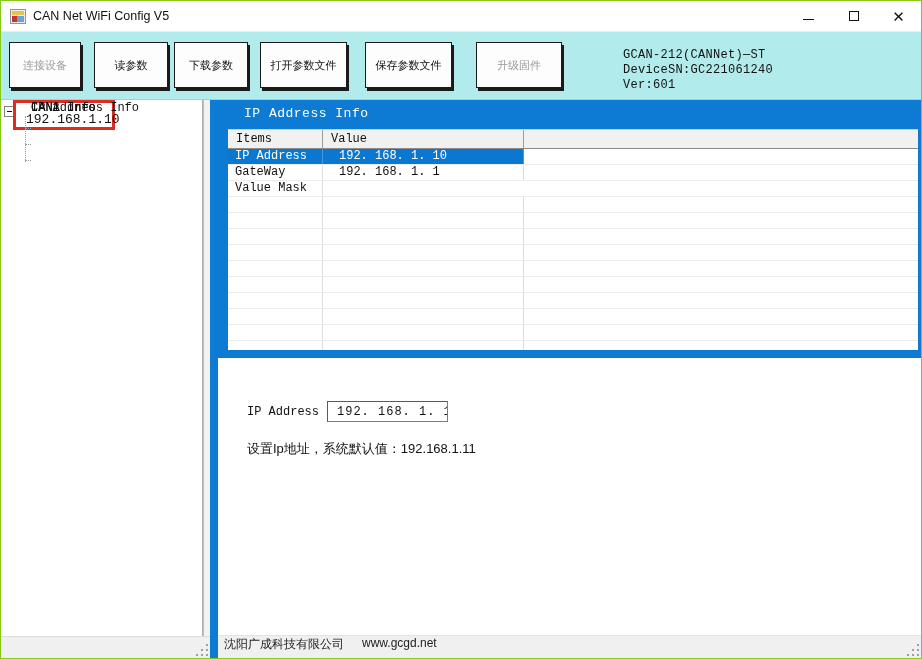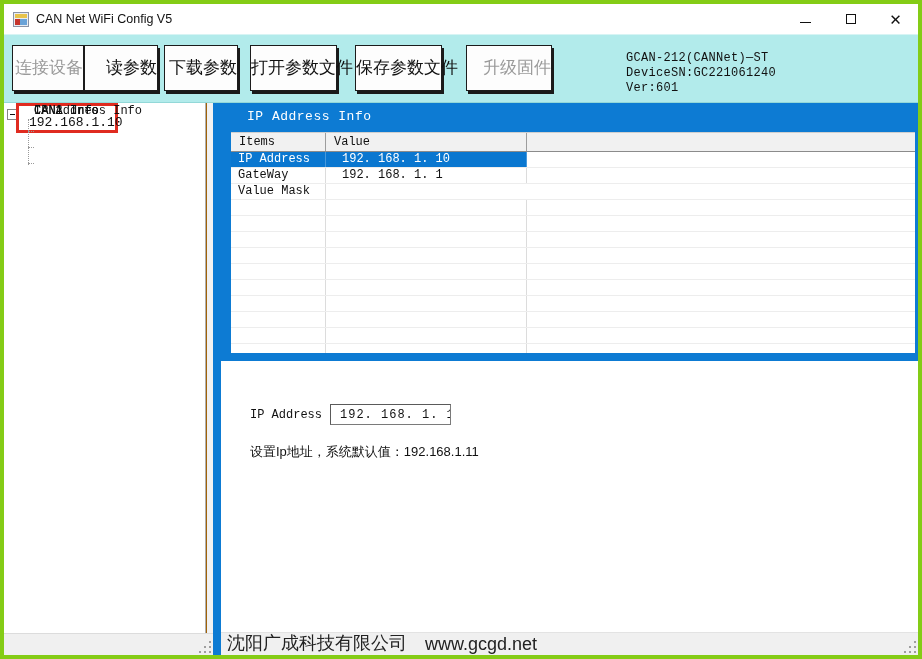--- a/index.html
+++ b/index.html
@@ -2,42 +2,42 @@
 <html style="--accent: #0d7bd3; --cyan: #b2ebeb; --sel: #0a77d0; --red: #e02b20;"><head>
 <meta charset="utf-8">
 <style>
   :root{
     --accent:#0d7bd3; --cyan:#b2ebeb; --sel:#0a77d0; --red:#e02b20;
     --mono:"Liberation Mono","DejaVu Sans Mono",monospace;
     --sans:"Liberation Sans","DejaVu Sans",sans-serif;
   }
   *{margin:0;padding:0;box-sizing:border-box}
   body{background:#444;font-family:var(--sans)}
-  #window{position:relative;width:922px;height:659px;background:#a16207;border:4px solid #84cc16;overflow:hidden}
+  #window{position:relative;width:922px;height:659px;background:#fca5a5;border:1px solid #84cc16;overflow:hidden}
 
   
   #titlebar{position:absolute;left:0;top:0;right:0;height:30px;background:#fff;display:flex;align-items:center}
   #app-icon{position:relative;width:16px;height:15px;margin:0 7px 0 9px;border:1px solid #8a93a5;background:#e9edf2}
   #app-icon .ic-top{position:absolute;left:1px;top:1px;right:1px;height:4px;background:#e7c34b}
   #app-icon .ic-red{position:absolute;left:1px;bottom:1px;width:6px;height:6px;background:#c6352c}
   #app-icon .ic-blue{position:absolute;right:1px;bottom:1px;width:7px;height:6px;background:#6aa3d8}
   #title-text{font-size:12.5px;color:#111}
   #win-controls{margin-left:auto;display:flex;height:30px}
   .wbtn{width:45px;height:30px;display:flex;align-items:center;justify-content:center;color:#111}
   .glyph-min{width:11px;border-top:1px solid #111;margin-top:6px}
   .glyph-max{width:10px;height:10px;border:1px solid #111}
   .glyph-close{font-size:15px;line-height:15px;font-weight:400}
 
   
   #toolbar{position:absolute;left:0;top:30px;right:0;height:69px;background:var(--cyan);border-top:1px solid #d7f4f4;border-bottom:1px solid #93d8d8}
   #toolbar-buttons{position:absolute;left:0;top:10px;height:49px;white-space:nowrap}
-  .tbtn{display:inline-block;vertical-align:top;height:46px;background:#fdfdfd;border:1px solid #1c1c1c;box-shadow:2px 3px 0 #1a1a1a;font-size:17px;color:#111;text-align:right;line-height:44px;cursor:pointer;font-family:var(--sans)}
+  .tbtn{display:inline-block;vertical-align:top;height:46px;background:#fdfdfd;border:1px solid #1c1c1c;box-shadow:2px 3px 0 #1a1a1a;font-size:11px;color:#111;text-align:center;line-height:44px;cursor:pointer;font-family:var(--sans)}
   .tbtn.disabled{color:#9a9a9a}
   .tbtn:nth-child(1){margin-left:8px;width:72px}
-  .tbtn:nth-child(2){width:74px}
+  .tbtn:nth-child(2){margin-left:13px;width:74px}
   .tbtn:nth-child(3){margin-left:6px;width:74px}
   .tbtn:nth-child(4){margin-left:12px;width:87px}
   .tbtn:nth-child(5){margin-left:18px;width:87px}
   .tbtn:nth-child(6){margin-left:24px;width:86px}
   #device-info{position:absolute;left:622px;top:16px;font-family:var(--mono);font-size:12px;line-height:15px;color:#111;letter-spacing:.3px}
 
   
   #main{position:absolute;left:0;top:99px;right:0;bottom:0}
   #left-panel{position:absolute;left:0;top:0;width:202px;bottom:22px;background:#fff;border-right:1px solid #aeaeae}
   #left-strip{position:absolute;left:0;bottom:0;width:209px;height:22px;background:#f0f0f0;border-top:1px solid #dcdcdc}
@@ -72,21 +72,21 @@
   .trow.selected .td.c1,.trow.selected .td.c2{background:var(--sel);color:#fff;border-right-color:rgba(255,255,255,.25)}
 
   
   #hsplit{position:absolute;left:0;top:250px;right:0;height:8px;background:var(--accent)}
   #form-panel{position:absolute;left:0;top:258px;right:0;bottom:23px;background:#fff}
   #ip-label{position:absolute;left:29px;top:47px;font-family:var(--mono);font-size:12px;color:#111}
   #ip-input{position:absolute;left:109px;top:43px;width:121px;height:21px;border:1px solid #7a7a7a;border-top-color:#5a5a5a;border-left-color:#5a5a5a;font-family:var(--mono);font-size:12px;padding-left:9px;letter-spacing:1px;color:#111;background:#fff;outline:none}
   #ip-hint{position:absolute;left:29px;top:82px;font-size:13px;color:#111}
 
   
-  #statusbar{position:absolute;left:0;right:0;bottom:0;height:23px;background:#f0f0f0;border-top:1px solid #e3e3e3;display:flex;align-items:flex-end;font-size:18px;color:#222}
+  #statusbar{position:absolute;left:0;right:0;bottom:0;height:23px;background:#f0f0f0;border-top:1px solid #e3e3e3;display:flex;align-items:flex-start;font-size:12px;color:#222}
   #status-company{margin-left:6px}
   #status-site{margin-left:18px}
   .grip{position:absolute;right:2px;bottom:2px;width:2px;height:2px;background:#9e9e9e;
     box-shadow:0 -5px #9e9e9e,0 -10px #9e9e9e,-5px 0 #9e9e9e,-5px -5px #9e9e9e,-10px 0 #9e9e9e;cursor:nwse-resize}
 </style>
 </head>
 <body>
 
 <div id="window">
 

